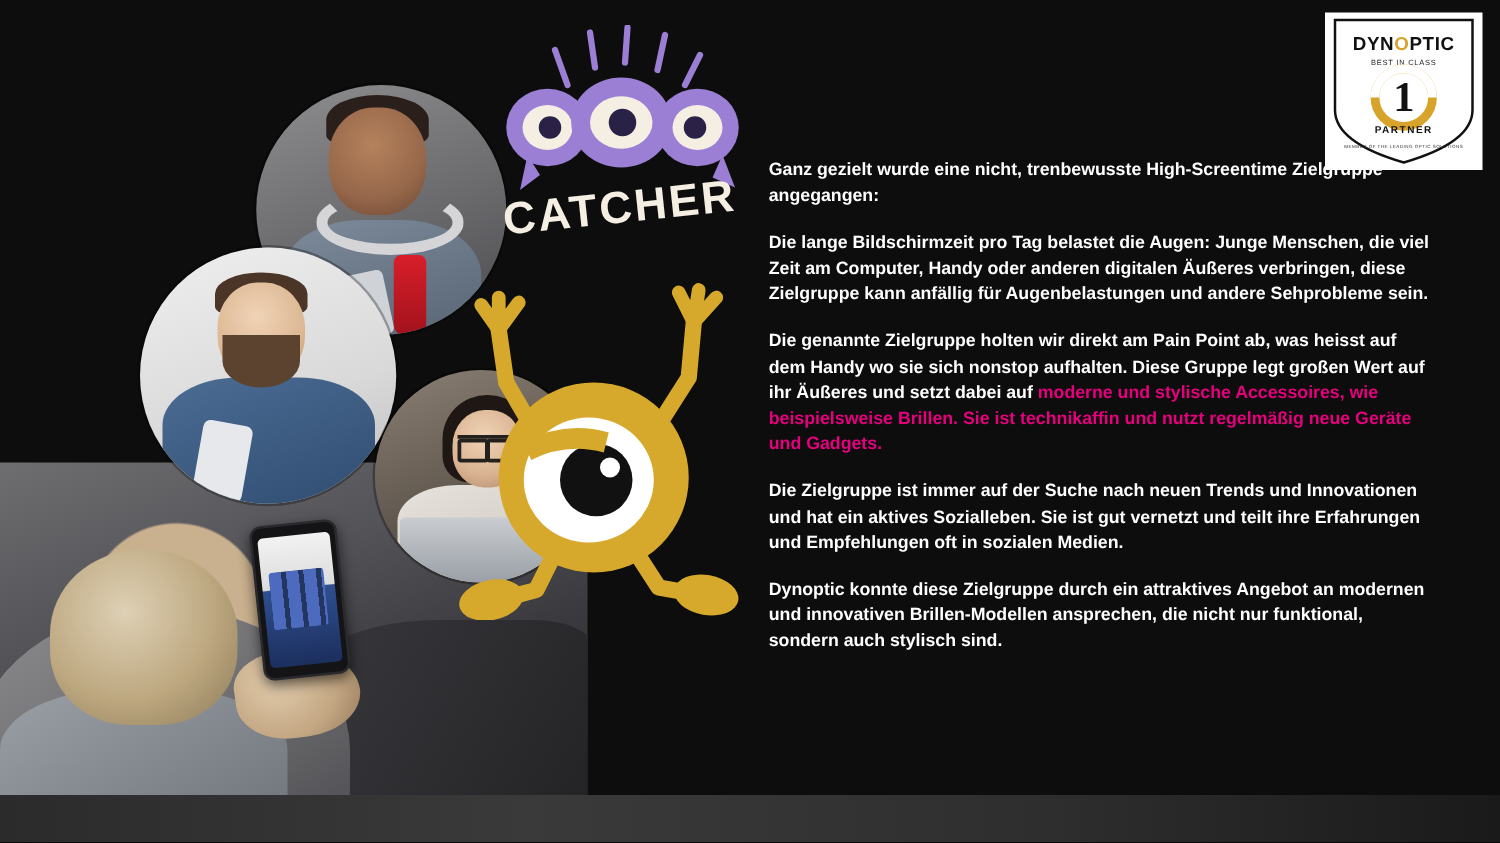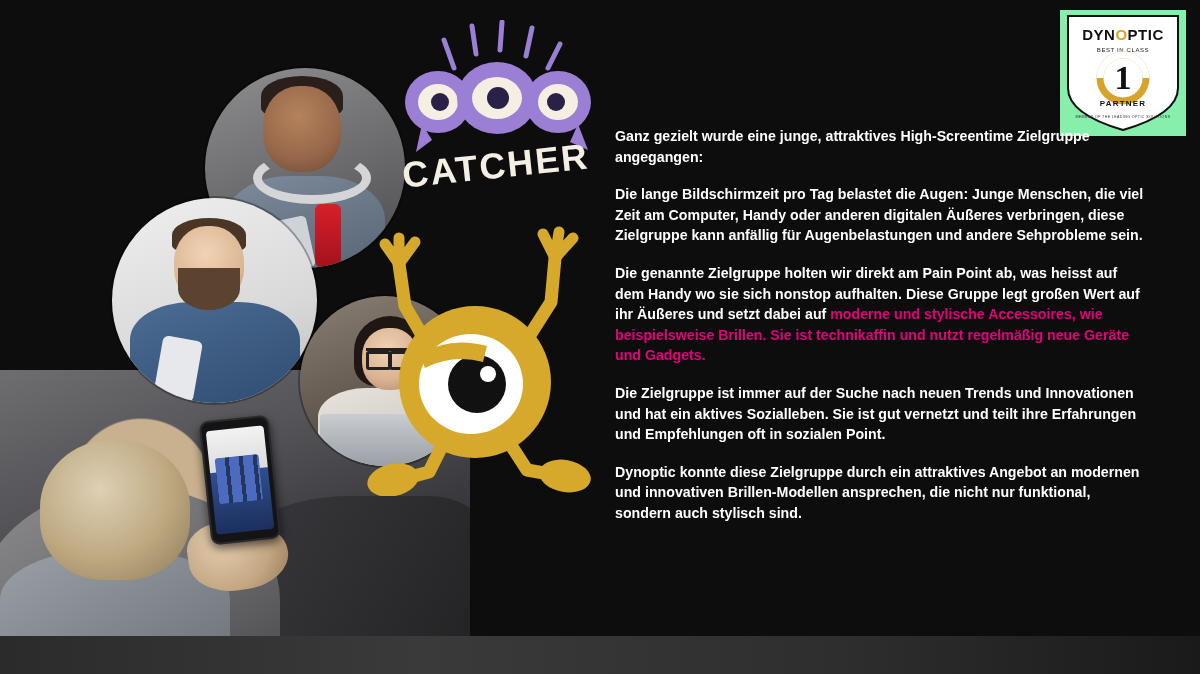--- a/index.html
+++ b/index.html
@@ -340,21 +340,21 @@
   }
   .mascot svg { display: block; }
 
   
   .badge {
     position: absolute;
     right: 14px;
     top: 10px;
     width: 126px;
     height: 126px;
-    background: #86efac;
+    background: #ffffff;
   }
   .badge svg { display: block; }
 
   
   .text-col {
     position: absolute;
     left: 615px;
     top: 126px;
     width: 530px;
     color: #ffffff;
@@ -480,20 +480,20 @@
       <text x="63" y="42" text-anchor="middle" font-family="'Liberation Sans', sans-serif" font-size="6" fill="#222" letter-spacing="0.6">BEST IN CLASS</text>
       <circle cx="63" cy="68" r="23" fill="none" stroke="#d8a32a" stroke-width="7"></circle>
       <path d="M40 68 a23 23 0 0 1 46 0" fill="none" stroke="#ffffff" stroke-width="7"></path>
       <text x="63" y="79" text-anchor="middle" font-family="'Liberation Serif', serif" font-size="34" font-weight="bold" fill="#111">1</text>
       <text x="63" y="96" text-anchor="middle" font-family="'Liberation Sans', sans-serif" font-size="8" font-weight="bold" fill="#111" letter-spacing="1.2">PARTNER</text>
       <text x="63" y="108" text-anchor="middle" font-family="'Liberation Sans', sans-serif" font-size="3.6" fill="#333" letter-spacing="0.4">MEMBER OF THE LEADING OPTIC SOLUTIONS</text>
     </svg>
   </div>
 
   <div class="text-col">
-    <p>Ganz gezielt wurde eine junge, attraktives High-Screentime Zielgruppe angegangen:</p>
+    <p>Ganz gezielt wurde eine nicht, trenbewusste High-Screentime Zielgruppe angegangen:</p>
     <p>Die lange Bildschirmzeit pro Tag belastet die Augen: Junge Menschen, die viel Zeit am Computer, Handy oder anderen digitalen Äußeres verbringen, diese Zielgruppe kann anfällig für Augenbelastungen und andere Sehprobleme sein.</p>
     <p><span>Die genannte Zielgruppe holten wir direkt am Pain Point ab, was heisst auf dem Handy wo sie sich nonstop aufhalten. Diese Gruppe legt großen Wert auf ihr Äußeres und setzt dabei auf </span><span class="hl">moderne und stylische Accessoires, wie beispielsweise Brillen. Sie ist technikaffin und nutzt regelmäßig neue Geräte und Gadgets.</span></p>
-    <p>Die Zielgruppe ist immer auf der Suche nach neuen Trends und Innovationen und hat ein aktives Sozialleben. Sie ist gut vernetzt und teilt ihre Erfahrungen und Empfehlungen oft in sozialen Point.</p>
+    <p>Die Zielgruppe ist immer auf der Suche nach neuen Trends und Innovationen und hat ein aktives Sozialleben. Sie ist gut vernetzt und teilt ihre Erfahrungen und Empfehlungen oft in sozialen Medien.</p>
     <p>Dynoptic konnte diese Zielgruppe durch ein attraktives Angebot an modernen und innovativen Brillen-Modellen ansprechen, die nicht nur funktional, sondern auch stylisch sind.</p>
   </div>
 
 </div>
 
 </body></html>

